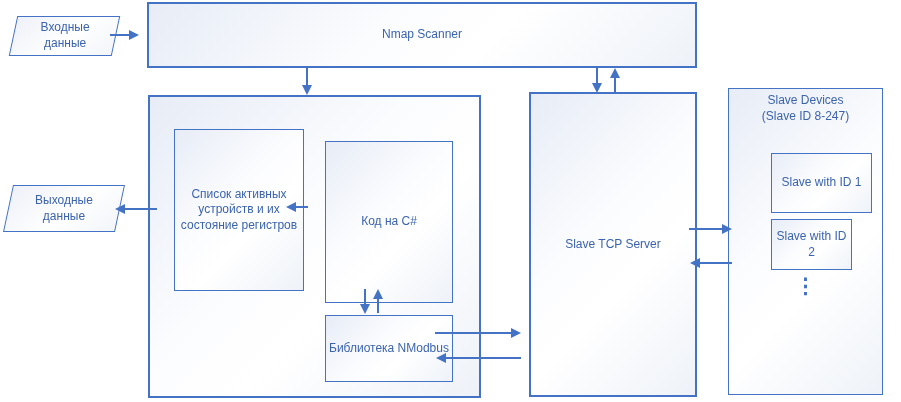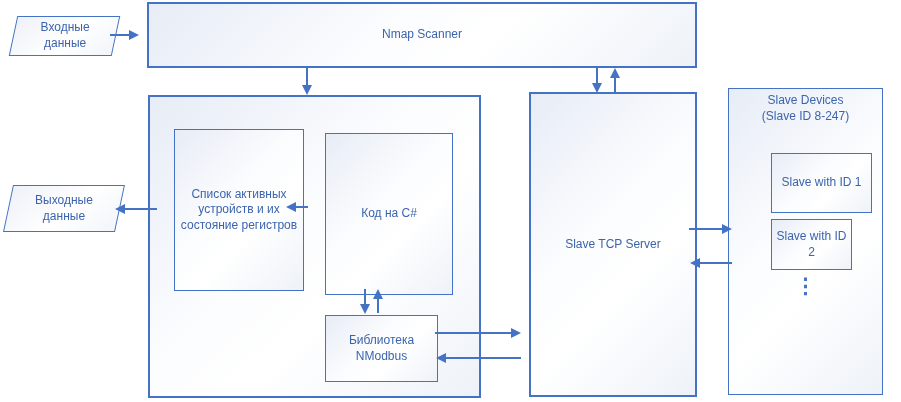--- a/index.html
+++ b/index.html
@@ -21,22 +21,22 @@
     position:absolute; left:0; right:0; top:4px;
     text-align:center; line-height:1.3;
   }
   
   #nmap   { left:139px; top:2px;  width:550px; height:66px; }
   #module { left:140px; top:95px; width:333px; height:303px; }
   #server { left:521px; top:92px; width:168px; height:305px; }
   #slaves { left:720px; top:88px; width:155px; height:307px; }
   
   #list-box    { left:16px;  top:32px;  width:130px; height:162px; padding:0 4px; }
-  #code-box    { left:167px; top:36px;  width:128px; height:162px; }
-  #nmodbus-box { left:167px; top:218px; width:113px; height:67px; }
+  #code-box    { left:167px; top:44px;  width:128px; height:162px; }
+  #nmodbus-box { left:167px; top:218px; width:128px; height:67px; }
   
   #slave-1 { left:34px; top:64px;  width:101px; height:60px; }
   #slave-2 { left:34px; top:130px; width:81px; height:51px; }
   #slave-n { left:34px; top:224px; width:101px; height:54px; }
   #slave-dots {
     position:absolute; left:0; right:0; top:186px; text-align:center;
     font-size:21px; font-weight:bold; color:#4472C4; line-height:1;
   }
   
   .para {

